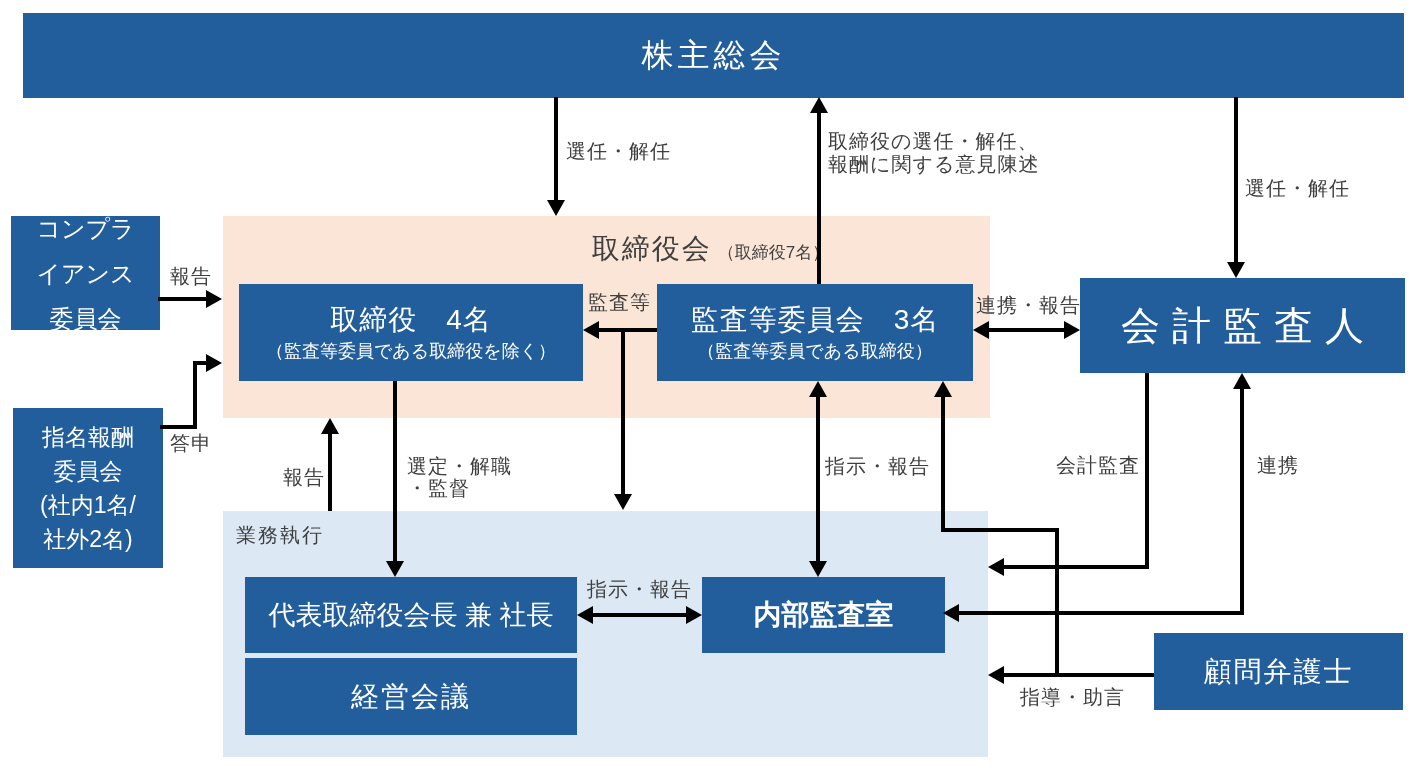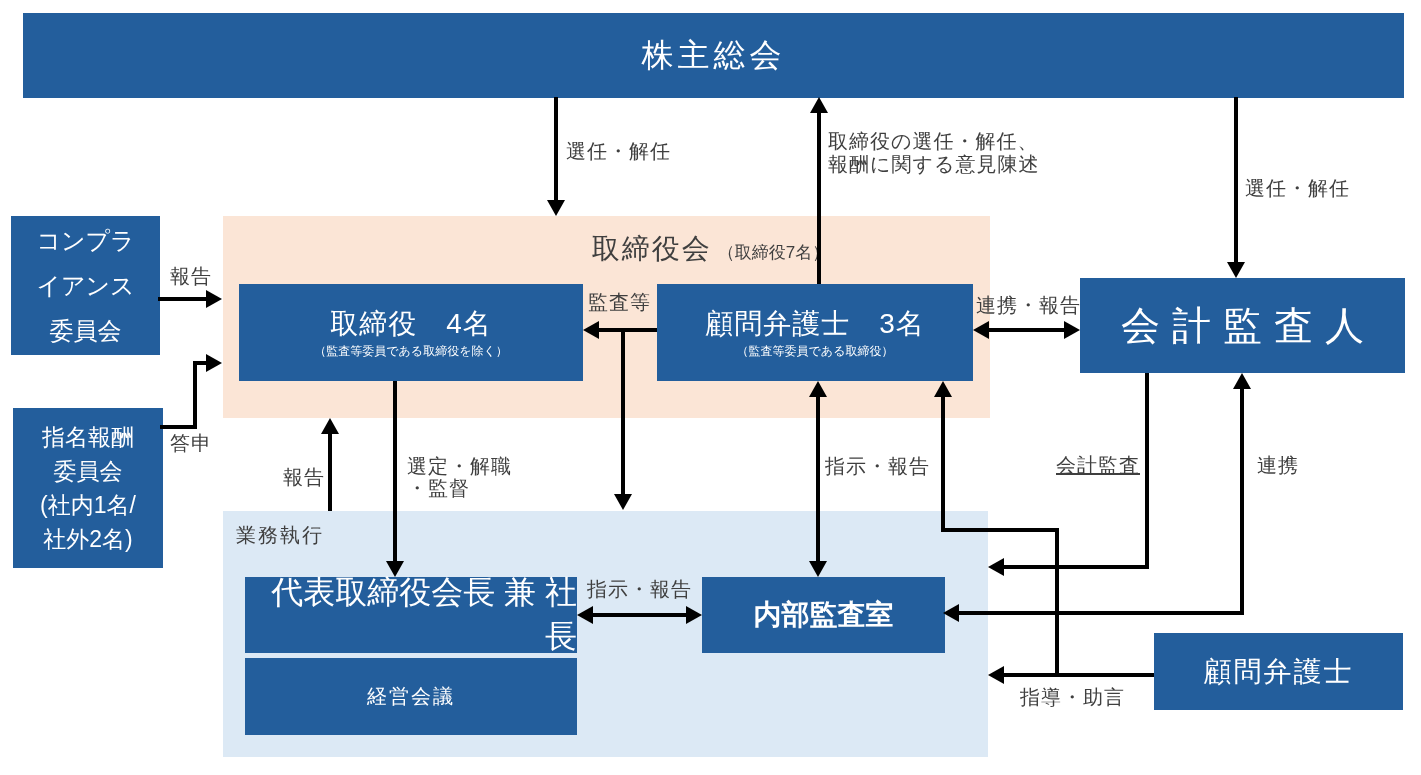--- a/index.html
+++ b/index.html
@@ -8,24 +8,24 @@
     --ltblue:#DCE9F5;
     --ink:#000000;
     --label:#3F3F3F;
   }
   html,body{margin:0;padding:0;background:#ffffff;}
   body{font-family:"Liberation Sans","DejaVu Sans",sans-serif;}
   .canvas{position:relative;width:1421px;height:775px;background:#ffffff;overflow:hidden;}
   .panel{position:absolute;}
   .panel.peach{background:var(--peach);}
   .panel.ltblue{background:var(--ltblue);}
-  .bluebox{position:absolute;background:var(--blue);color:#ffffff;display:flex;flex-direction:column;align-items:center;justify-content:center;text-align:right;}
+  .bluebox{position:absolute;background:var(--blue);color:#ffffff;display:flex;flex-direction:column;align-items:center;justify-content:center;text-align:center;}
   .bar-title{font-size:32px;letter-spacing:4px;}
   .box-title{font-size:28px;letter-spacing:1px;line-height:1.2;}
-  .box-sub{font-size:12px;letter-spacing:0;line-height:1.2;margin-top:4px;}
+  .box-sub{font-size:18px;letter-spacing:0;line-height:1.2;margin-top:4px;}
   .board-title-row{position:absolute;left:0;top:230px;width:100%;text-align:center;color:var(--label);white-space:nowrap;}
   .board-title{font-size:28px;letter-spacing:2px;}
   .board-sub{font-size:17px;margin-left:6px;}
   .exec-label{position:absolute;left:236px;top:522px;font-size:20px;color:var(--label);letter-spacing:2px;}
   .hline{position:absolute;height:4px;background:var(--ink);}
   .vline{position:absolute;width:4px;background:var(--ink);}
   .ah{position:absolute;width:0;height:0;}
   .ah.up{border-left:9px solid transparent;border-right:9px solid transparent;border-bottom:16px solid var(--ink);}
   .ah.down{border-left:9px solid transparent;border-right:9px solid transparent;border-top:16px solid var(--ink);}
   .ah.left{border-top:9px solid transparent;border-bottom:9px solid transparent;border-right:16px solid var(--ink);}
@@ -45,53 +45,53 @@
 
   <div class="board-title-row">
     <span class="board-title">取締役会</span><span class="board-sub">（取締役7名）</span>
   </div>
   <div class="exec-label">業務執行</div>
 
   <div class="bluebox" style="left:23px;top:13px;width:1381px;height:85px;">
     <div class="bar-title">株主総会</div>
   </div>
 
-  <div class="bluebox" style="left:11px;top:216px;width:149px;height:139px;">
+  <div class="bluebox" style="left:11px;top:216px;width:149px;height:114px;">
     <div class="ml">コンプラ</div>
     <div class="ml">イアンス</div>
     <div class="ml">委員会</div>
   </div>
 
   <div class="bluebox" style="left:13px;top:408px;width:150px;height:160px;">
     <div class="ml2">指名報酬</div>
     <div class="ml2">委員会</div>
     <div class="ml2">(社内1名/</div>
     <div class="ml2">社外2名)</div>
   </div>
 
   <div class="bluebox" style="left:239px;top:284px;width:344px;height:97px;">
     <div class="box-title">取締役　4名</div>
     <div class="box-sub">（監査等委員である取締役を除く）</div>
   </div>
 
   <div class="bluebox" style="left:657px;top:284px;width:316px;height:97px;">
-    <div class="box-title">顧問弁護士　3名</div>
+    <div class="box-title">監査等委員会　3名</div>
     <div class="box-sub">（監査等委員である取締役）</div>
   </div>
 
   <div class="bluebox" style="left:1080px;top:278px;width:325px;height:95px;">
     <div class="spread">会計監査人</div>
   </div>
 
   <div class="bluebox" style="left:245px;top:577px;width:332px;height:76px;">
-    <div style="font-size:32px;">代表取締役会長 兼 社長</div>
+    <div style="font-size:27px;">代表取締役会長 兼 社長</div>
   </div>
 
   <div class="bluebox" style="left:245px;top:658px;width:332px;height:77px;">
-    <div style="font-size:20px;letter-spacing:2px;">経営会議</div>
+    <div style="font-size:28px;letter-spacing:2px;">経営会議</div>
   </div>
 
   <div class="bluebox" style="left:702px;top:577px;width:243px;height:76px;">
     <div style="font-size:28px;font-weight:bold;">内部監査室</div>
   </div>
 
   <div class="bluebox" style="left:1154px;top:633px;width:249px;height:77px;">
     <div style="font-size:28px;letter-spacing:2px;">顧問弁護士</div>
   </div>
 
@@ -139,21 +139,21 @@
   <div class="elabel" style="left:407px;top:475px;">・監督</div>
 
   <div class="ah up" style="left:809px;top:381px;"></div>
   <div class="vline" style="left:816px;top:395px;height:166px;"></div>
   <div class="ah down" style="left:809px;top:561px;"></div>
   <div class="elabel" style="left:825px;top:453px;">指示・報告</div>
 
   <div class="vline" style="left:1145px;top:373px;height:196px;"></div>
   <div class="hline" style="left:1004px;top:565px;width:145px;"></div>
   <div class="ah left" style="left:988px;top:558px;"></div>
-  <div class="elabel" style="left:1056px;top:452px;text-decoration:underline;">会計監査</div>
+  <div class="elabel" style="left:1056px;top:452px;">会計監査</div>
 
   <div class="ah up" style="left:1233px;top:373px;"></div>
   <div class="vline" style="left:1240px;top:387px;height:228px;"></div>
   <div class="hline" style="left:959px;top:611px;width:285px;"></div>
   <div class="ah left" style="left:943px;top:604px;"></div>
   <div class="elabel" style="left:1257px;top:452px;">連携</div>
 
   <div class="hline" style="left:1004px;top:673px;width:150px;"></div>
   <div class="ah left" style="left:988px;top:666px;"></div>
   <div class="elabel" style="left:1020px;top:684px;">指導・助言</div>

